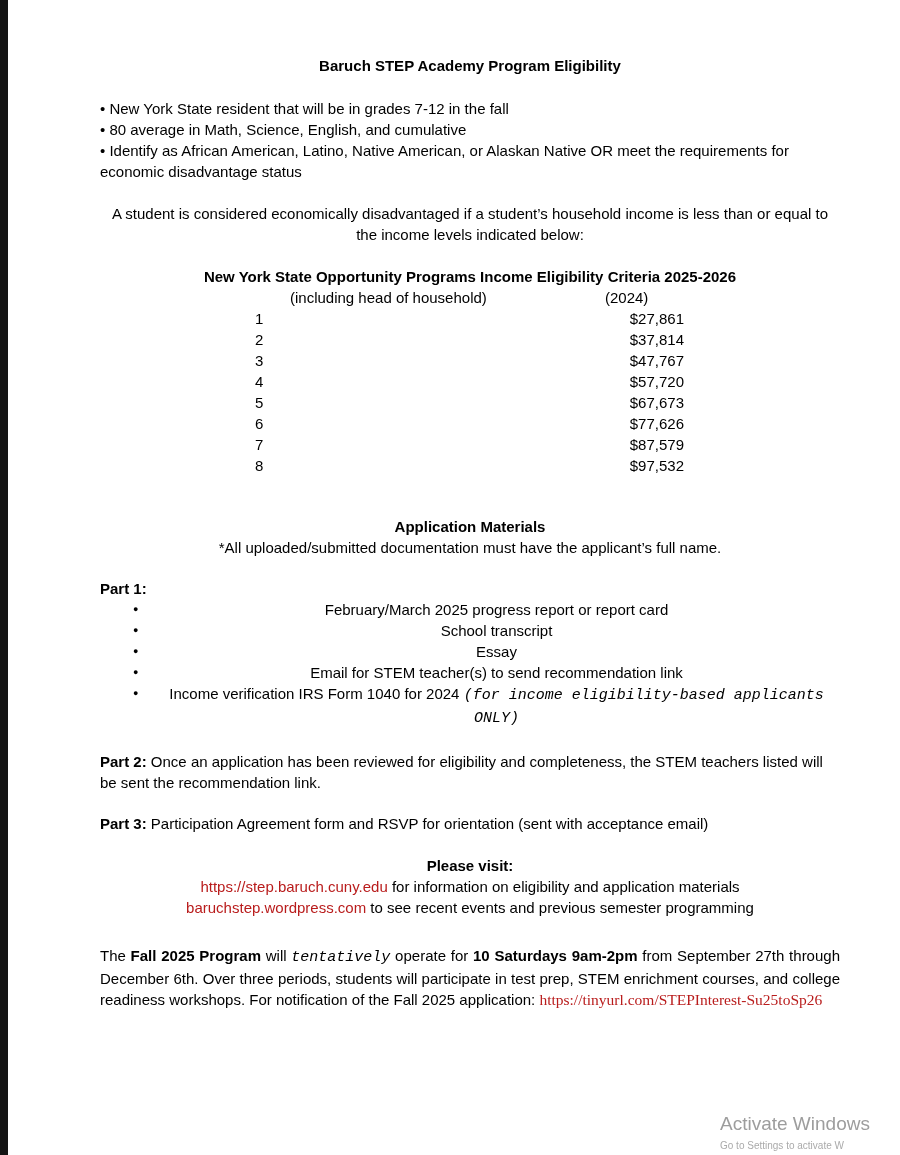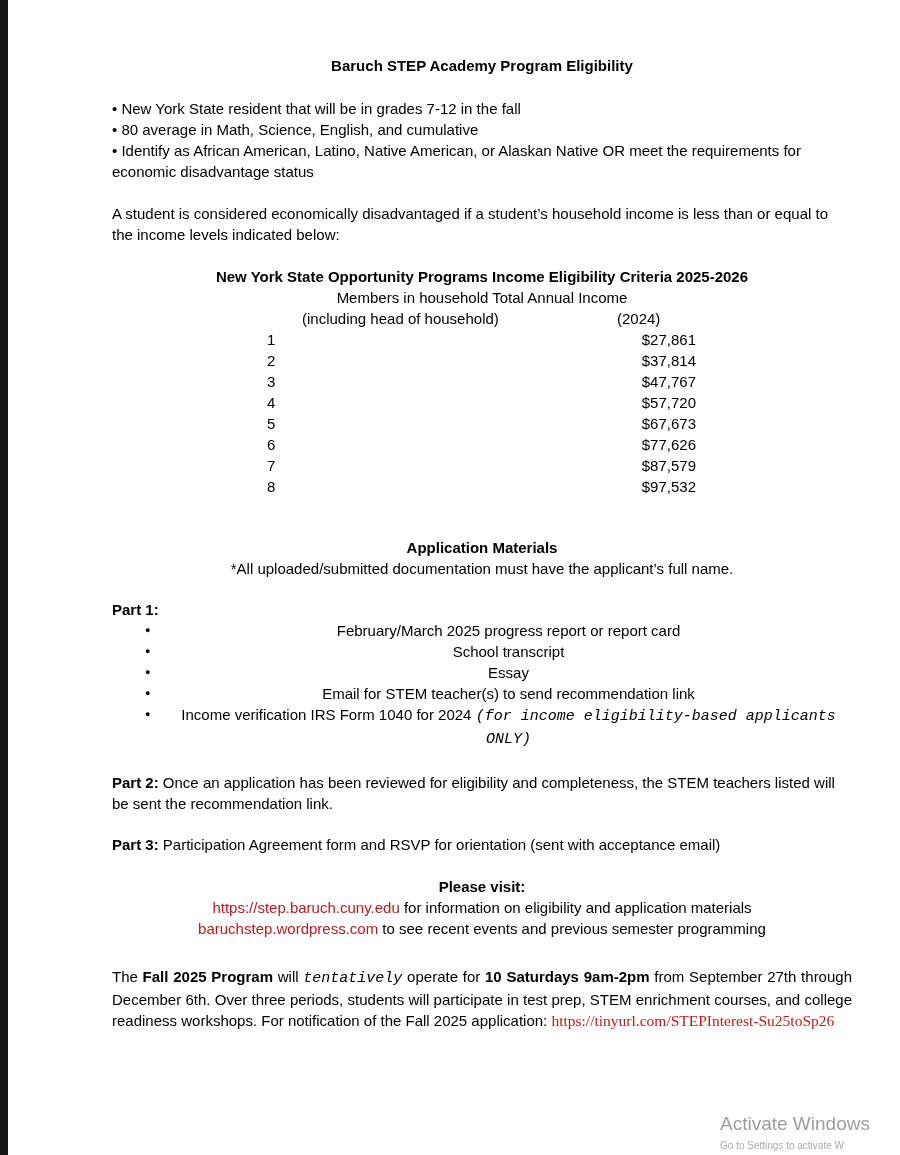--- a/index.html
+++ b/index.html
@@ -16,27 +16,27 @@
     color: #000000;
   }
   .left-bar {
     position: absolute;
     left: 0; top: 0;
     width: 8px; height: 100%;
     background: #141414;
   }
   .content {
     position: absolute;
-    left: 112px; top: 0;
+    left: 100px; top: 0;
     width: 740px;
   }
   .doc-title { margin-top: 55px; text-align: center; font-weight: bold; }
   .bullets { margin-top: 22px; }
   .bullet-line { margin: 0; }
-  .econ-para { margin-top: 21px; }
+  .econ-para { margin-top: 21px; text-align: center; }
   .table-title { margin-top: 21px; text-align: center; font-weight: bold; }
   .table-subtitle { text-align: center; }
   .inc-head { position: relative; height: 21px; }
   .inc-head .h1 { position: absolute; left: 190px; }
   .inc-head .h2 { position: absolute; left: 505px; }
   .inc-row { display: flex; }
   .inc-num { margin-left: 155px; }
   .inc-amt { margin-left: auto; margin-right: 156px; }
   .app-title { margin-top: 40px; text-align: center; font-weight: bold; }
   .app-note { text-align: center; }
@@ -92,21 +92,20 @@
 
     <div class="bullets">
       <p class="bullet-line">• New York State resident that will be in grades 7-12 in the fall</p>
       <p class="bullet-line">• 80 average in Math, Science, English, and cumulative</p>
       <p class="bullet-line">• Identify as African American, Latino, Native American, or Alaskan Native OR meet the requirements for economic disadvantage status</p>
     </div>
 
     <div class="econ-para">A student is considered economically disadvantaged if a student’s household income is less than or equal to the income levels indicated below:</div>
 
     <div class="table-title">New York State Opportunity Programs Income Eligibility Criteria 2025-2026</div>
-    <div class="table-subtitle">Members in household Total Annual Income</div>
 
     <div class="inc-head">
       <span class="h1">(including head of household)</span>
       <span class="h2">(2024)</span>
     </div>
 
     <div>
       <div class="inc-row">
         <span class="inc-num">1</span>
         <span class="inc-amt">$27,861</span>

